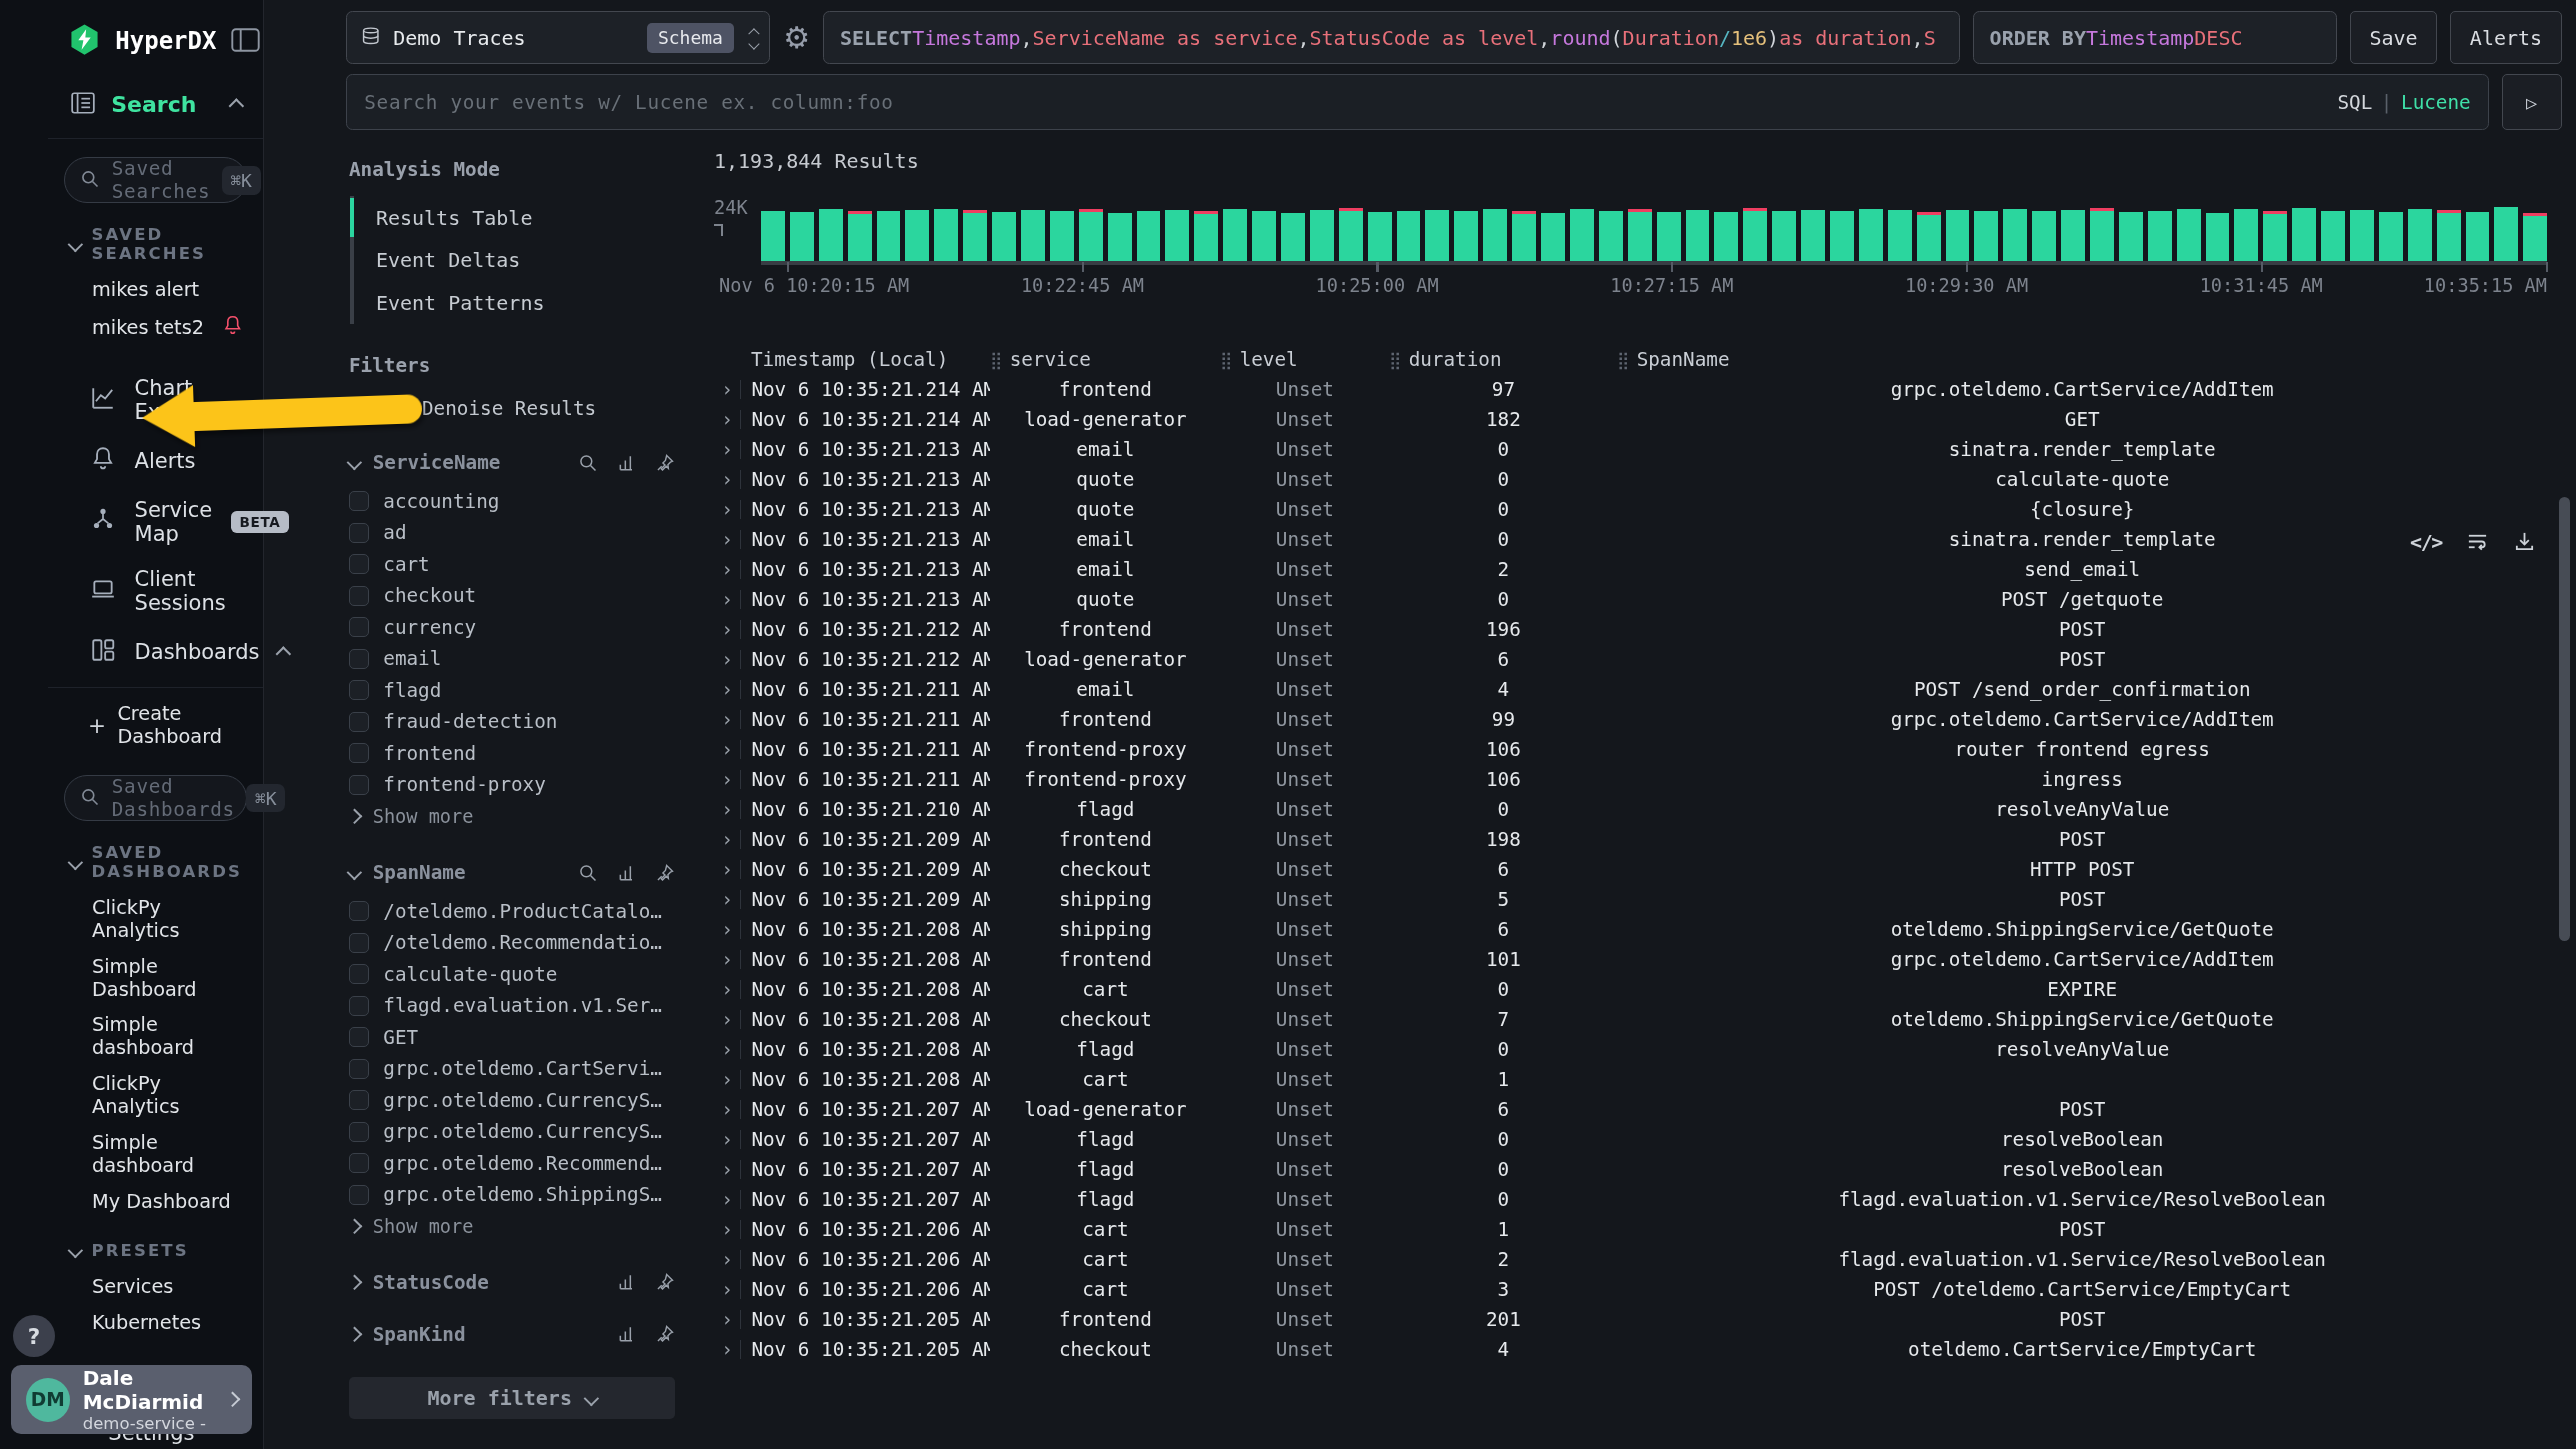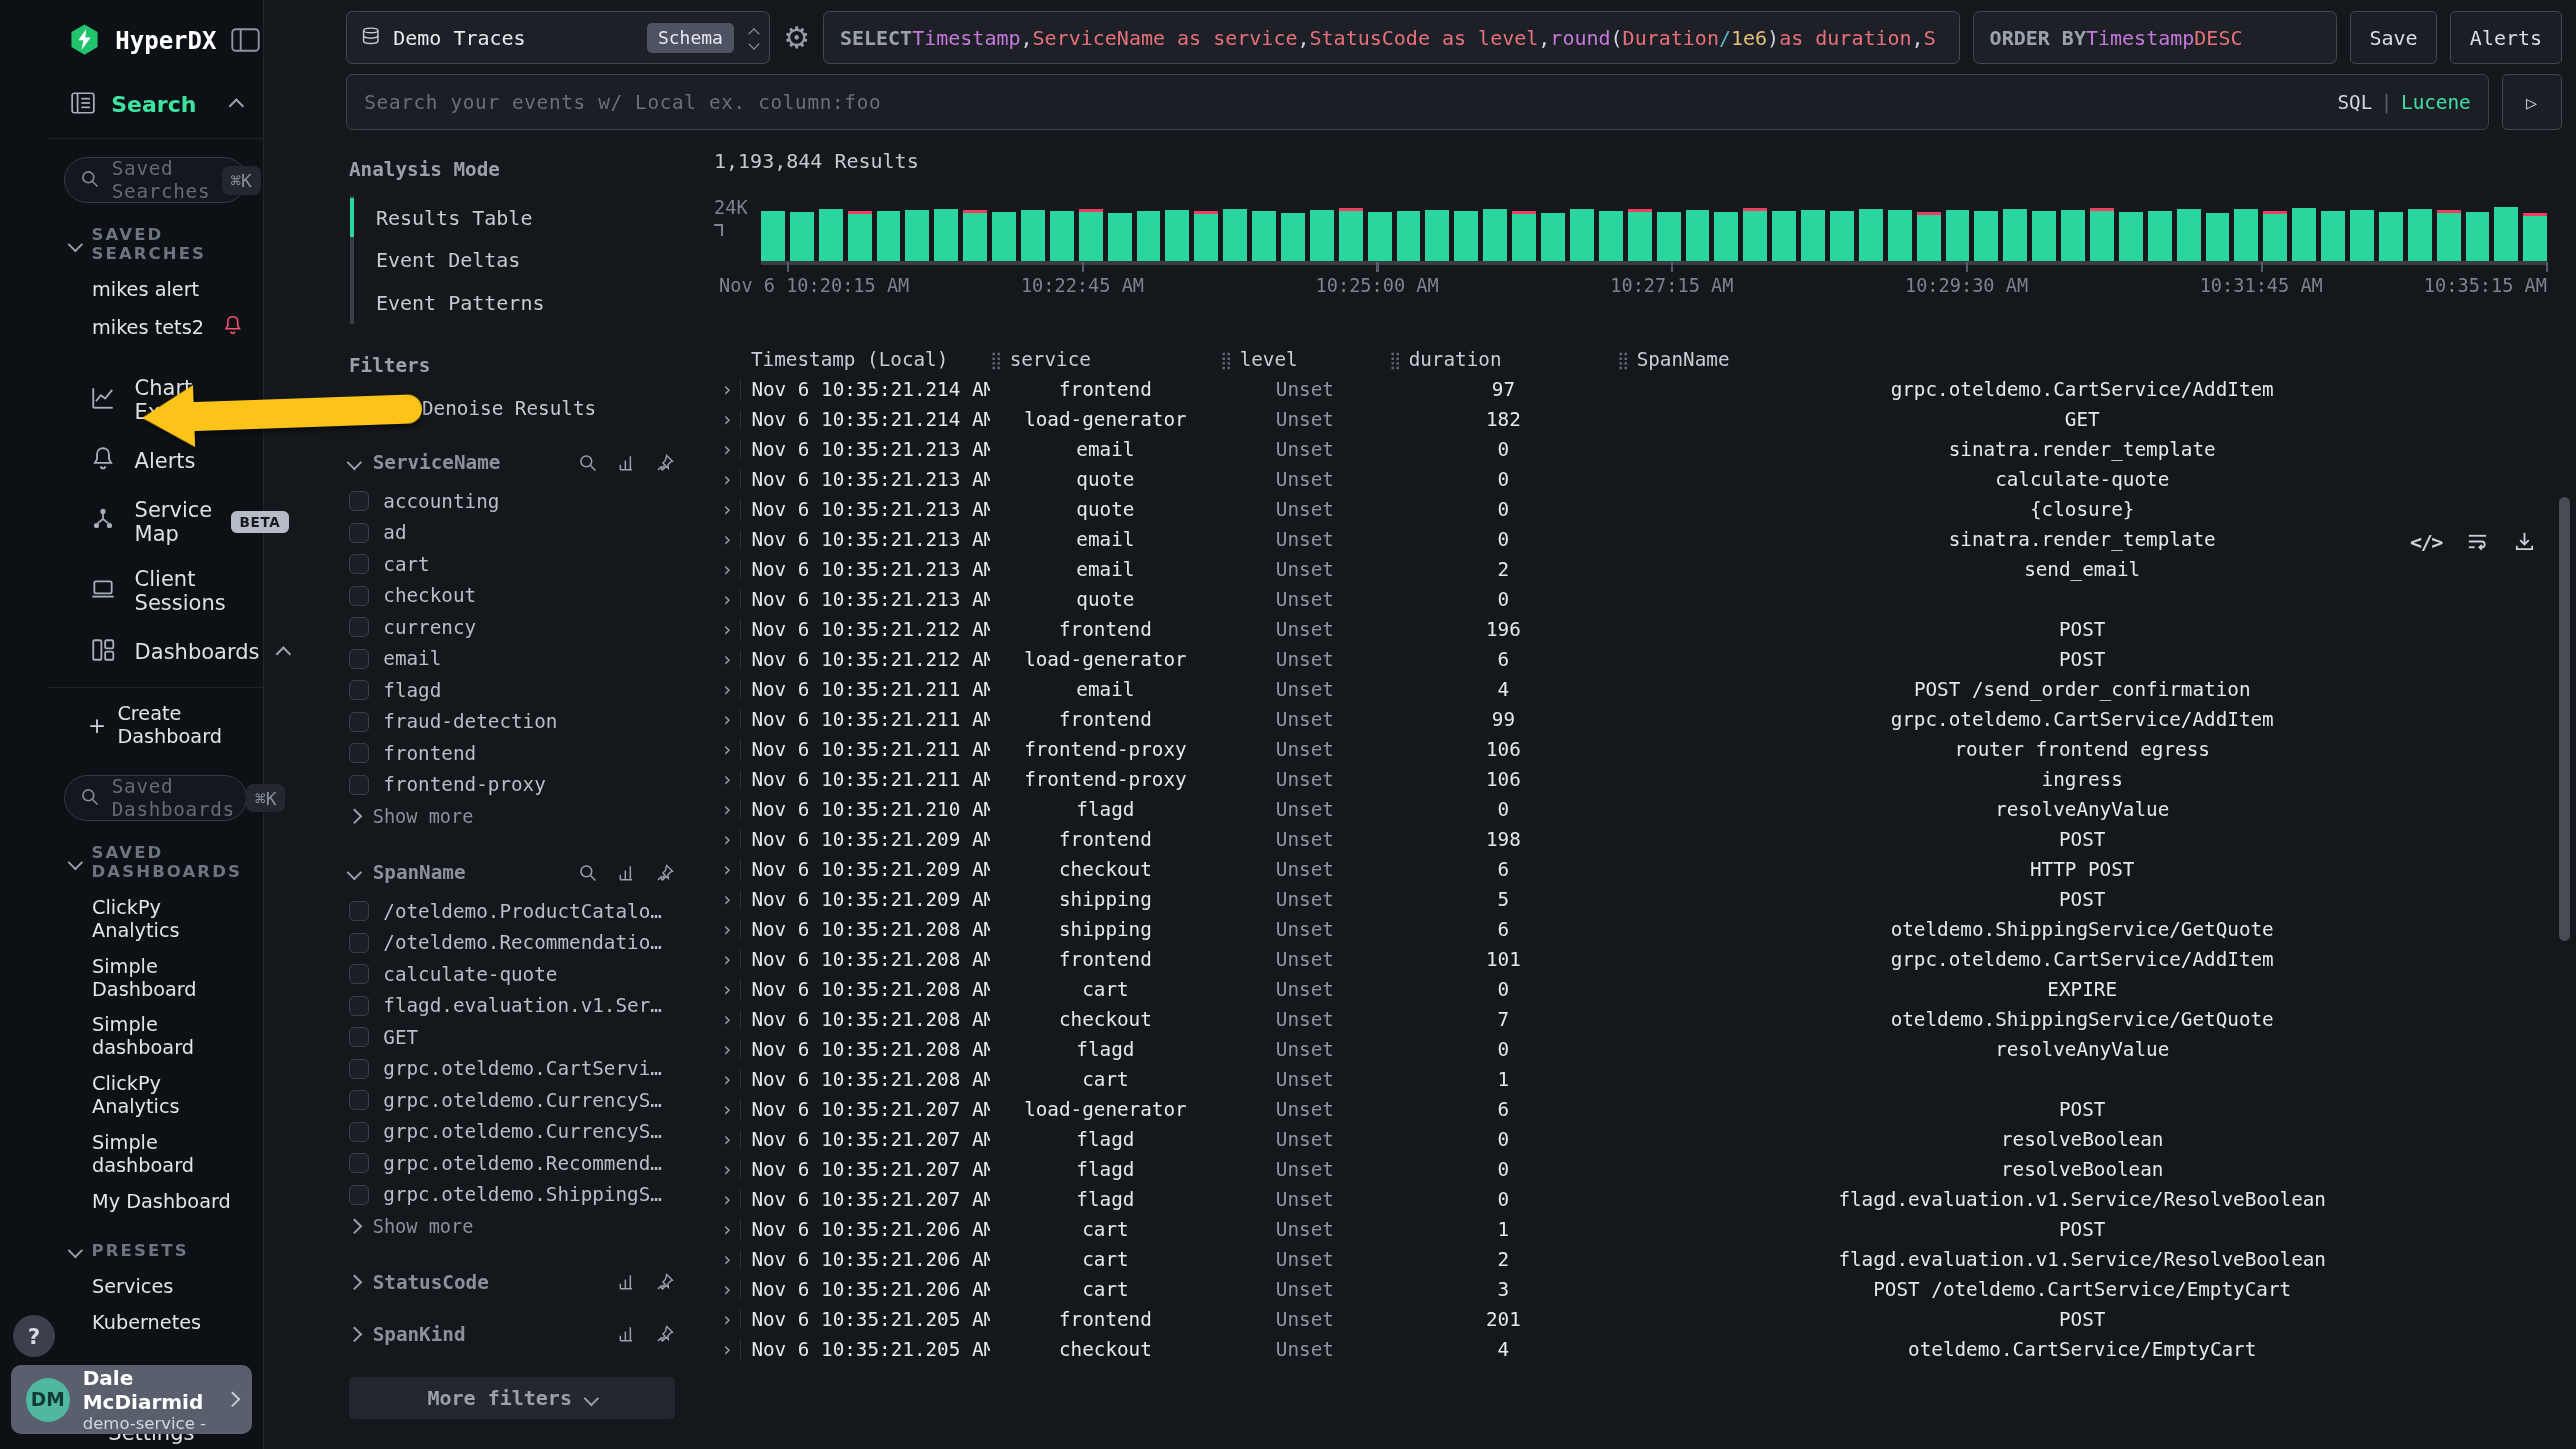--- a/index.html
+++ b/index.html
@@ -382,21 +382,21 @@
           <span class="c-purple">Timestamp</span>
           <span class="c-plain"> </span>
           <span class="c-red">DESC</span>
         </div>
       <button class="btn">Save</button>
       <button class="btn">Alerts</button>
     </div>
 
     <div class="searchrow">
       <div id="search-input">
-        <span class="ph">Search your events w/ Local ex. column:foo</span>
+        <span class="ph">Search your events w/ Lucene ex. column:foo</span>
         <span class="lang-toggle">
           <span class="sql">SQL</span><span class="sep">|</span><span class="lucene">Lucene</span>
         </span>
       </div>
       <button id="play-btn" class="btn">▷</button>
     </div>
 
     <div class="content">
 
       <aside id="filters">
@@ -785,20 +785,21 @@
                 <span class="col-dur" style="overflow: hidden;">2</span>
                 <span class="col-span" style="overflow: hidden;">send_email</span>
               </div>
               <div class="trow">
                 <span class="exp">›</span>
                 <span class="vline"></span>
                 <span class="col-ts" style="overflow: hidden;">Nov 6 10:35:21.213 AM</span>
                 <span class="col-svc" style="overflow: hidden;">quote</span>
                 <span class="col-lvl lvl" style="overflow: hidden;">Unset</span>
                 <span class="col-dur" style="overflow: hidden;">0</span>
+                <span class="col-span" style="overflow: hidden;">POST /getquote</span>
               </div>
               <div class="trow">
                 <span class="exp">›</span>
                 <span class="vline"></span>
                 <span class="col-ts" style="overflow: hidden;">Nov 6 10:35:21.212 AM</span>
                 <span class="col-svc" style="overflow: hidden;">frontend</span>
                 <span class="col-lvl lvl" style="overflow: hidden;">Unset</span>
                 <span class="col-dur" style="overflow: hidden;">196</span>
                 <span class="col-span" style="overflow: hidden;">POST</span>
               </div>

